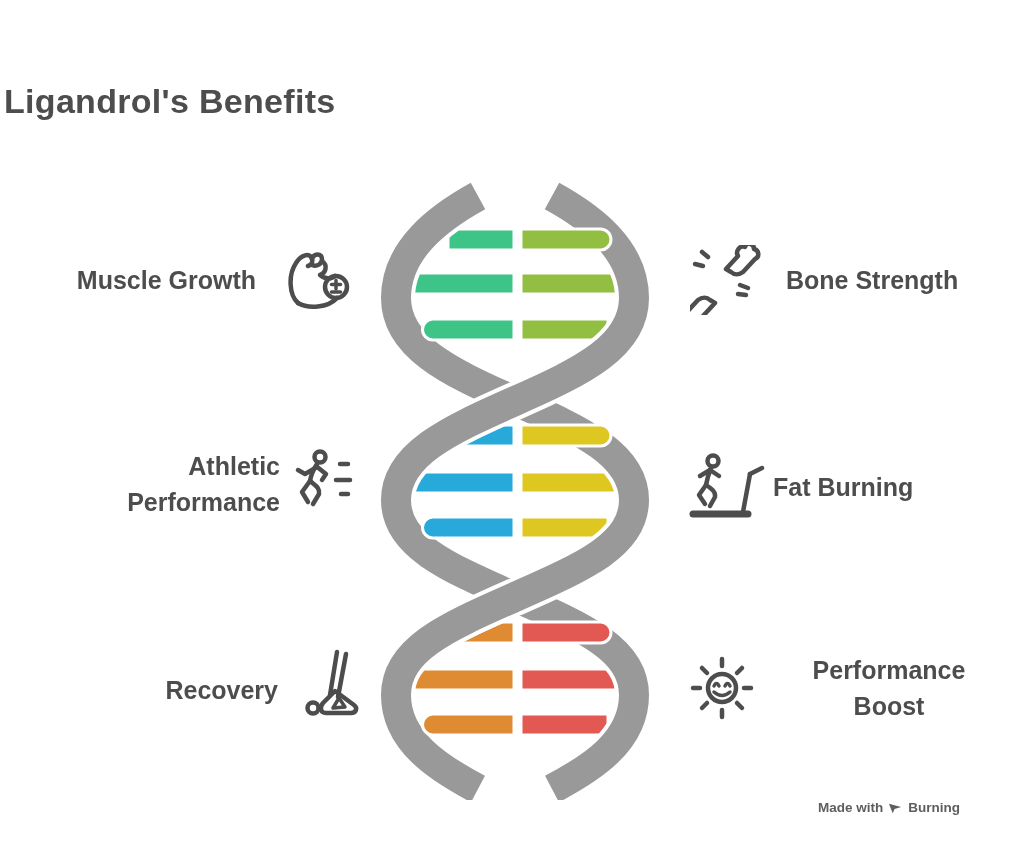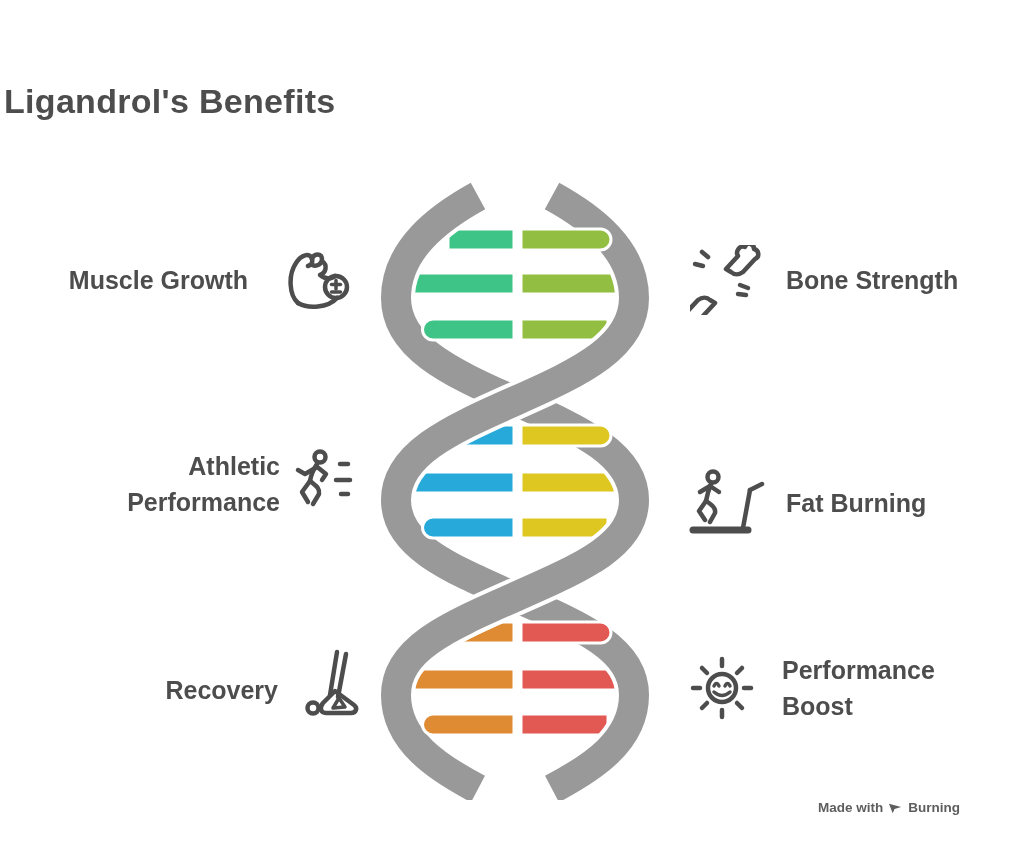--- a/index.html
+++ b/index.html
@@ -4,27 +4,27 @@
 <style>
   html,body{margin:0;padding:0;background:#fff;}
   .canvas{position:relative;width:1024px;height:863px;background:#ffffff;overflow:hidden;
           font-family:"Liberation Sans",sans-serif;}
   .title{position:absolute;top:78px;left:0;width:100%;margin:4px;text-align:left;
          font-size:34px;font-weight:bold;letter-spacing:.3px;color:var(--color-ink);}
   .row{position:absolute;display:flex;align-items:center;}
   .row.left{justify-content:flex-end;}
   .label{font-size:25px;font-weight:bold;color:var(--color-ink);line-height:1.45;}
   .row.left .label{text-align:right;max-width:234px;}
-  .row.right .label{text-align:left;max-width:214px;}
+  .row.right .label{text-align:center;max-width:214px;}
   .icon{flex:none;color:var(--color-ink);}
-  #row-l1{top:244px;left:30px;width:322px;height:72px;gap:36px;}
+  #row-l1{top:244px;left:30px;width:322px;height:72px;gap:28px;}
   #row-l2{top:438px;left:30px;width:326px;height:92px;}
   #row-l3{top:646px;left:46px;width:322px;height:88px;gap:26px;}
   #row-r1{top:242px;left:690px;width:330px;height:76px;gap:24px;}
-  #row-r2{top:456px;left:686px;width:334px;height:94px;gap:20px;}
+  #row-r2{top:440px;left:686px;width:334px;height:94px;gap:7px;}
   #row-r3{top:648px;left:688px;width:332px;height:80px;gap:22px;}
   .helix{position:absolute;left:350px;top:175px;}
   .footer{position:absolute;left:818px;top:800px;display:flex;align-items:center;gap:5px;
           font-size:13.5px;font-weight:bold;color:var(--color-footer);}
   .footer .logo{color:var(--color-footer);}
 </style>
 </head>
 <body>
 
 <div class="canvas">

